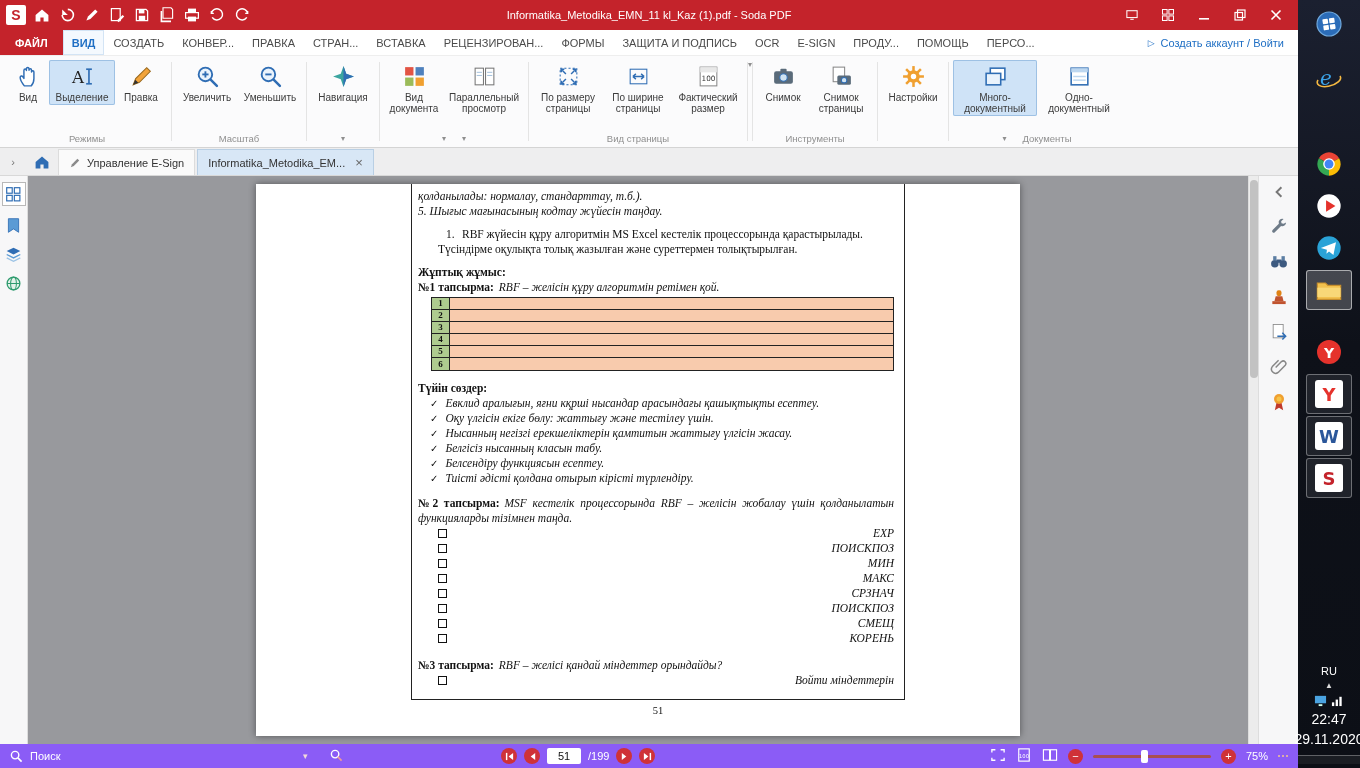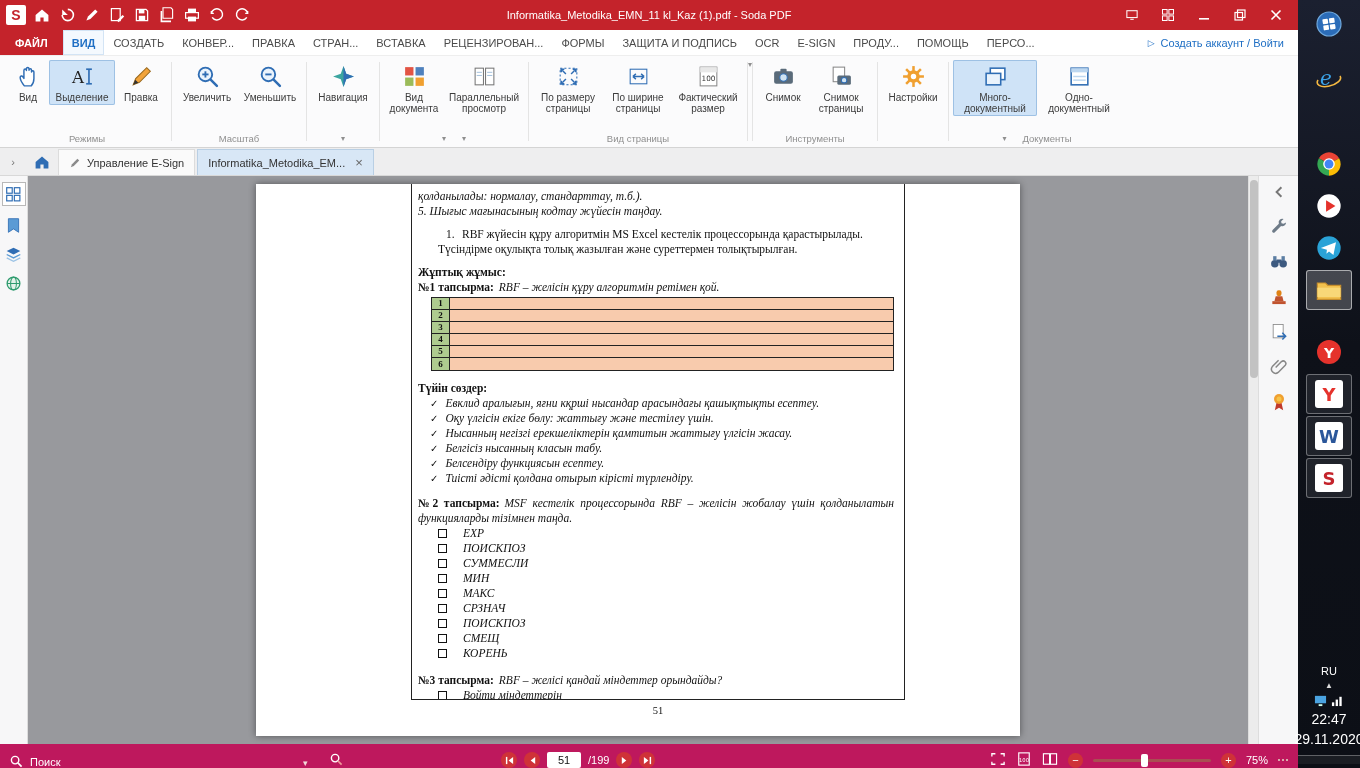--- a/index.html
+++ b/index.html
@@ -71,33 +71,33 @@
   .ind20 { padding-left:20px; }
   .mk { width:16px; flex:none; }
   .sp8 { height:8px; } .sp10 { height:10px; } .sp12 { height:12px; }
   .tbl { margin:2px 0 0 13px; width:463px; border:1px solid #222; }
   .trow { display:flex; height:12px; border-bottom:1px solid #222; }
   .trow:last-child { border-bottom:none; }
   .tnum { width:18px; background:#AECB8F; border-right:1px solid #222; font-size:9px; font-weight:bold; display:flex; align-items:center; justify-content:center; }
   .tval { flex:1; background:#F8CBAD; }
   .kw { display:flex; gap:7px; padding-left:12px; min-height:15px; }
   .chk { font-family:"DejaVu Sans",sans-serif; font-style:normal; font-size:10px; flex:none; }
-  .fn { display:flex; align-items:center; gap:16px; padding-left:20px; min-height:14.5px; }
+  .fn { display:flex; align-items:center; gap:16px; padding-left:20px; min-height:14.5px;justify-content:space-between; }
   .box { width:9px; height:9px; border:1px solid #111; flex:none; }
 
   .vscroll { width:10px; background:#ECECEC; border-left:1px solid #DDD; position:relative; flex:none; }
   .vthumb { position:absolute; left:1px; top:4px; width:8px; height:198px; background:#C2C2C2; border-radius:4px; }
 
   .rightrail { width:40px; background:#F7F7F8; border-left:1px solid #DDD; display:flex; flex-direction:column; align-items:center; padding-top:4px; gap:11px; flex:none; }
   .rricon { width:24px; height:24px; display:flex; align-items:center; justify-content:center; }
   .rricon svg { width:20px; height:20px; }
   .rricon.small svg { width:12px; height:12px; }
 
   
-  .statusbar { position:relative; height:24px; background:#be185d; color:#fff; font-size:11px; display:flex; align-items:flex-end; flex:none; }
+  .statusbar { position:relative; height:24px; background:#8b5cf6; color:#fff; font-size:11px; display:flex; align-items:center; flex:none; }
   .sbleft { display:flex; align-items:center; gap:7px; padding-left:10px; }
   .sbleft svg { width:13px; height:13px; }
   .sbchev { position:absolute; left:303px; font-size:9px; color:#f2d9d9; }
   .sbfind { position:absolute; left:330px; } .sbfind svg { width:13px; height:13px; }
   .sbcenter { position:absolute; left:501px; display:flex; align-items:center; gap:7px; }
   .navbtn { width:16px; height:16px; border-radius:50%; background:#CF3238; display:flex; align-items:center; justify-content:center; }
   .navbtn svg { width:9px; height:9px; }
   .pagebox { min-width:34px; height:16px; background:#fff; color:#111; border-radius:2px; display:flex; align-items:center; justify-content:center; padding:0 4px; }
   .sbright { position:absolute; right:10px; display:flex; align-items:center; gap:10px; }
   .sbright svg { width:16px; height:14px; }
@@ -591,24 +591,20 @@
             <div class="fn">
                 <span class="box"></span>
                 <span class="it">EXP</span>
               </div>
             <div class="fn">
                 <span class="box"></span>
                 <span class="it">ПОИСКПОЗ</span>
               </div>
             <div class="fn">
                 <span class="box"></span>
-                <span class="it">СУММЕСЛИ</span>
-              </div>
-            <div class="fn">
-                <span class="box"></span>
                 <span class="it">МИН</span>
               </div>
             <div class="fn">
                 <span class="box"></span>
                 <span class="it">МАКС</span>
               </div>
             <div class="fn">
                 <span class="box"></span>
                 <span class="it">СРЗНАЧ</span>
               </div>

